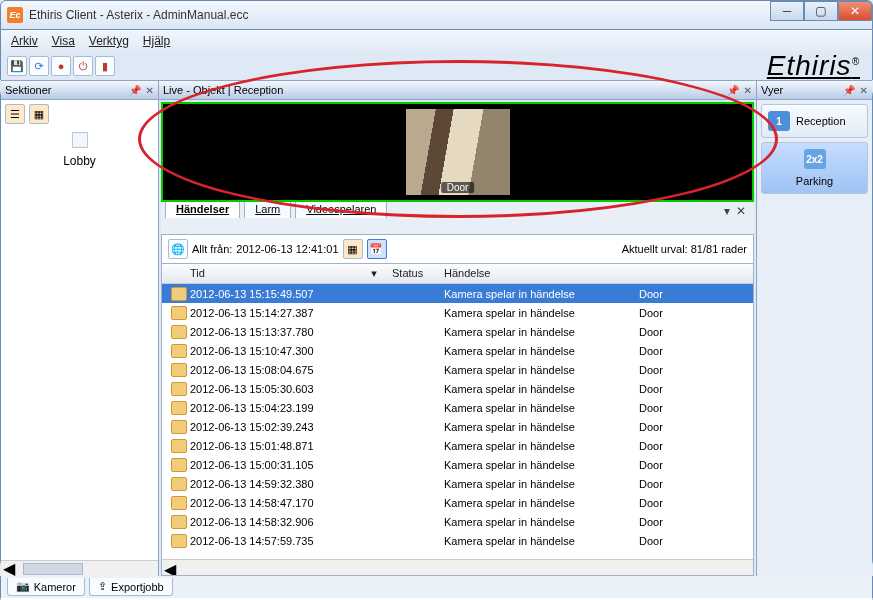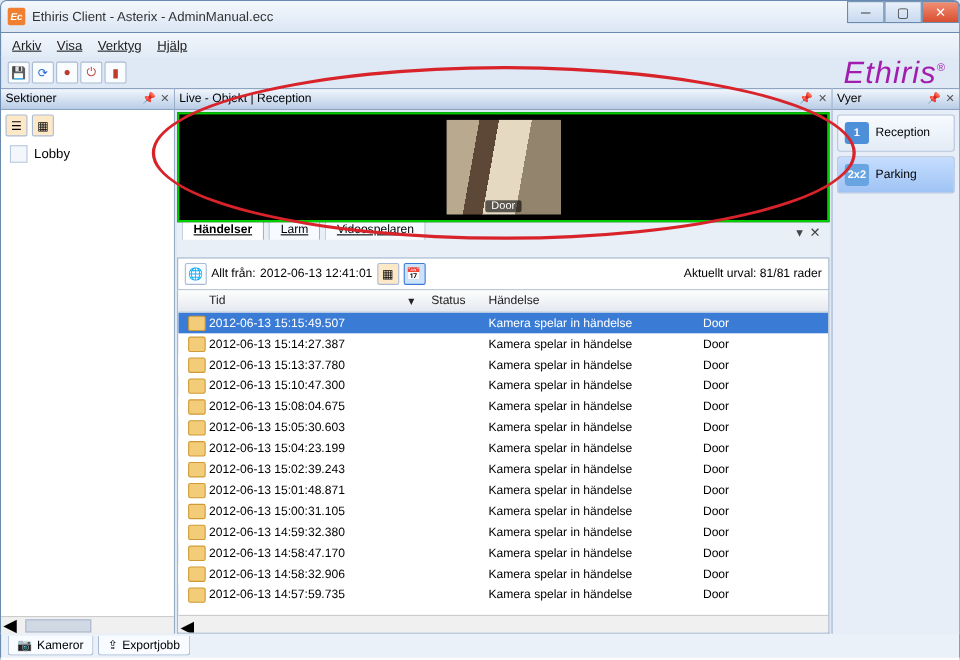--- a/index.html
+++ b/index.html
@@ -14,32 +14,32 @@
 .win-btn.close { background:linear-gradient(#f08f74,#d94e31); color:#fff;border-top-right-radius:4px; }
 .win-btn.min { border-top-left-radius:0; }
 
 .menubar { height:22px; background:linear-gradient(#f1f6fc,#e1ebf6); display:flex; align-items:center; padding:0 10px; gap:14px; border-left:1px solid #6a8ab0;border-right:1px solid #6a8ab0; font-size:12px; color:#222;}
 .menuitem { cursor:pointer; }
 .menuitem .u { text-decoration: underline; }
 
 .toprow { display:flex; align-items:center; height:28px; padding:0 6px; border-left:1px solid #6a8ab0;border-right:1px solid #6a8ab0; }
 .toolbar-left { display:flex; gap:2px; }
 .tool-btn { width:20px;height:20px;border:1px solid #a9bbd4;background:#fafdff;border-radius:2px;display:flex;align-items:center;justify-content:center;font-size:11px; }
-.brand { margin-left:auto; font-size:28px; letter-spacing:1px; color:#a21caf; font-weight:400; font-style:italic; padding-right:6px;}
+.brand { margin-left:auto; font-size:28px; letter-spacing:1px; color:#000000; font-weight:400; font-style:italic; padding-right:6px;text-decoration:underline;}
 .brand sup{font-size:10px;vertical-align:super;}
 
-.main-area { display:flex; height: calc(600px - 30px - 22px - 28px - 24px); border-left:1px solid #6a8ab0;border-right:1px solid #6a8ab0; }
+.main-area { display:flex; height: calc(600px - 30px - 22px - 28px - 24px); border-left:1px solid #6a8ab0;border-right:1px solid #6a8ab0;border-radius:17px; }
 
 
 .left-panel { width:158px; display:flex; flex-direction:column; border-right:1px solid #8ea4c1; }
 .panel-header { height:20px; background:linear-gradient(#f1f6fc,#b9cde7); font-size:11px; padding:0 4px; display:flex; align-items:center; justify-content:space-between; border-top:1px solid #8ea4c1;border-bottom:1px solid #8ea4c1; }
 .panel-header .icons{ display:flex; gap:4px; color:#555; font-size:10px;}
 .left-body { flex:1; background:#fff; padding:4px; overflow:hidden; }
 .left-toolbar { display:flex; gap:4px; margin-bottom:6px; }
-.tree-item { display:flex;align-items:center; gap:6px; font-size:12px; padding:2px 4px; }
+.tree-item { display:flex;align-items:center; gap:6px; font-size:12px; padding:2px 4px;flex-direction:column; }
 .tree-icon { width:16px;height:16px;border:1px solid #b8c8de;background:#f3f7fc; }
 .left-scroll { height:16px; background:#f0f0f0; border-top:1px solid #ccc; display:flex;align-items:center; }
 .scroll-thumb{ width:60px;height:12px;background:#d0d8e4;margin-left:6px;border:1px solid #aab8cc; }
 
 
 .center-col { flex:1; display:flex; flex-direction:column; min-width:0; }
 
 
 .live-pane { border:2px solid #00cc00; margin:2px 2px 0 2px; height:100px; display:flex; background:#000; position:relative;}
 .live-pane .camera-tile { margin:auto; width:104px;height:86px; position:relative; }
@@ -71,21 +71,21 @@
 .row{ display:flex; align-items:center; height:19px; }
 .row:nth-child(odd){background:#fff;}
 .row.selected{ background:#3a7bd5; color:#fff; }
 .row .ticon{ width:16px;height:14px;background:#f3cc7a;border:1px solid #cf9a33; border-radius:2px; margin:0 3px;}
 .table-scroll{ height:16px;background:#f0f0f0;border-top:1px solid #ccc; }
 
 
 .right-panel { width:116px; border-left:1px solid #8ea4c1; display:flex; flex-direction:column;}
 .rp-body{ flex:1; background:#e7eef7; }
 .view-btn{ display:flex;align-items:center;gap:6px;padding:6px;border:1px solid #b6c6dd;margin:4px;background:linear-gradient(#f8fbff,#e2ebf5);font-size:11px;border-radius:3px; }
-.view-btn.active { background:linear-gradient(#c6ddff,#9ec3f4); }
+.view-btn.active { background:linear-gradient(#c6ddff,#9ec3f4);flex-direction:column; }
 .view-chip{ width:22px;height:20px;border-radius:3px;display:flex;align-items:center;justify-content:center;color:#fff;font-size:10px;font-weight:bold; }
 .chip1{background:#4d8fd8;}
 .chip2{background:#68a4e2;}
 
 
 .footer-tabs { height:22px; background:#eaf1f9; border-left:1px solid #6a8ab0;border-right:1px solid #6a8ab0; display:flex;align-items:center; gap:4px; padding:0 6px; font-size:11px;}
 .ft-tab{ border:1px solid #a8bbd4;border-top:none;padding:2px 8px;background:#f8fbff;border-bottom-left-radius:3px;border-bottom-right-radius:3px; display:flex;align-items:center;gap:4px;}
 .branding-bar{ height:24px; background:#fff;border:1px solid #b9c7da;border-top:none;display:flex;align-items:center;justify-content:center;font-weight:bold;letter-spacing:1px;font-size:13px;font-style:italic;border-bottom-left-radius:4px;border-bottom-right-radius:4px;}
 
 

